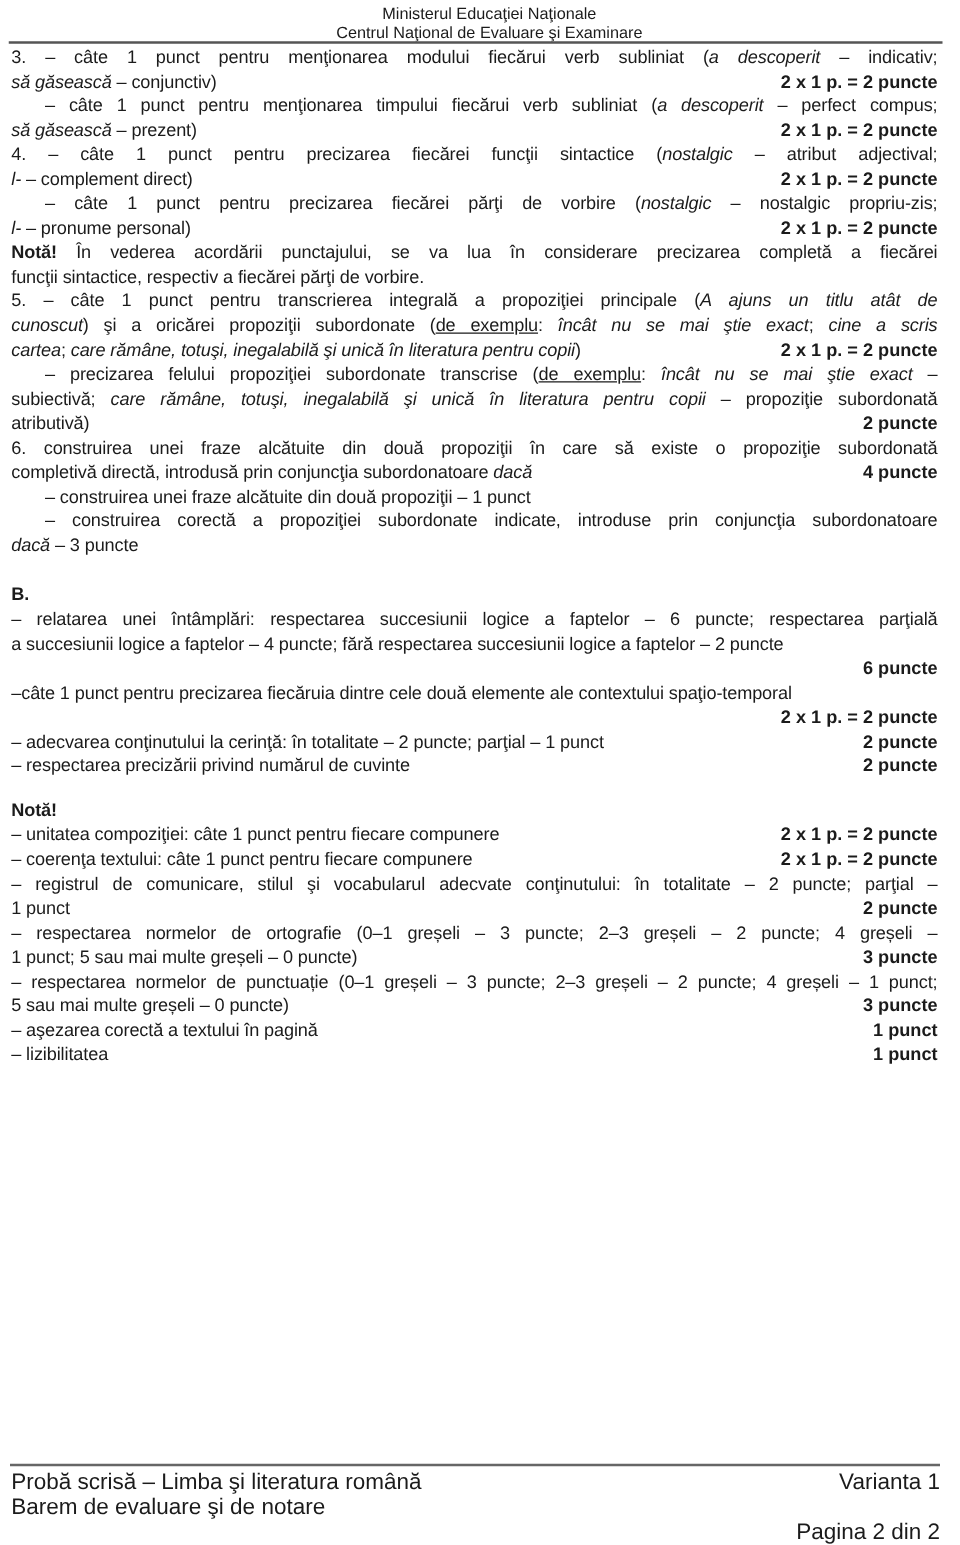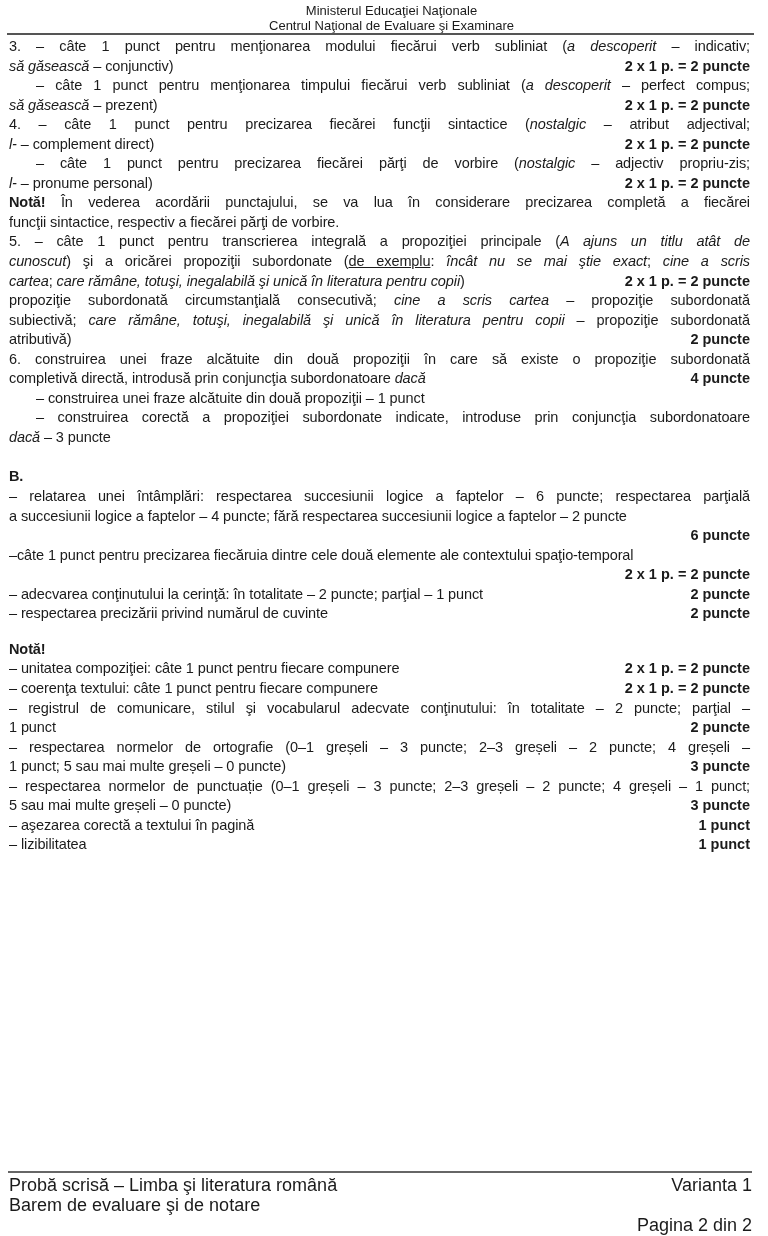--- a/index.html
+++ b/index.html
@@ -38,28 +38,28 @@
   </div>
   <hr class="rule rule-top">
 
   <div class="docbody" id="doc-body">
       <div class="ln j"><span>3. – câte 1 punct pentru menţionarea modului fiecărui verb subliniat (</span><span class="i">a descoperit</span><span> – indicativ;</span></div>
       <div class="ln"><span class="score">2 x 1 p. = 2 puncte</span><span class="i">să găsească</span><span> – conjunctiv)</span></div>
       <div class="ln j ind"><span>– câte 1 punct pentru menţionarea timpului fiecărui verb subliniat (</span><span class="i">a descoperit</span><span> – perfect compus;</span></div>
       <div class="ln"><span class="score">2 x 1 p. = 2 puncte</span><span class="i">să găsească</span><span> – prezent)</span></div>
       <div class="ln j"><span>4. – câte 1 punct pentru precizarea fiecărei funcţii sintactice (</span><span class="i">nostalgic</span><span> – atribut adjectival;</span></div>
       <div class="ln"><span class="score">2 x 1 p. = 2 puncte</span><span class="i">l-</span><span> – complement direct)</span></div>
-      <div class="ln j ind"><span>– câte 1 punct pentru precizarea fiecărei părţi de vorbire (</span><span class="i">nostalgic</span><span> – adjectiv propriu-zis;</span></div>
+      <div class="ln j ind"><span>– câte 1 punct pentru precizarea fiecărei părţi de vorbire (</span><span class="i">nostalgic</span><span> – nostalgic propriu-zis;</span></div>
       <div class="ln"><span class="score">2 x 1 p. = 2 puncte</span><span class="i">l-</span><span> – pronume personal)</span></div>
       <div class="ln j"><span class="b">Notă!</span><span> În vederea acordării punctajului, se va lua în considerare precizarea completă a fiecărei</span></div>
       <div class="ln"><span>funcţii sintactice, respectiv a fiecărei părţi de vorbire.</span></div>
       <div class="ln j"><span>5. – câte 1 punct pentru transcrierea integrală a propoziţiei principale (</span><span class="i">A ajuns un titlu atât de</span></div>
       <div class="ln j"><span class="i">cunoscut</span><span>) şi a oricărei propoziţii subordonate (</span><span class="u">de exemplu</span><span>: </span><span class="i">încât nu se mai ştie exact</span><span>; </span><span class="i">cine a scris</span></div>
       <div class="ln"><span class="score">2 x 1 p. = 2 puncte</span><span class="i">cartea</span><span>; </span><span class="i">care rămâne, totuşi, inegalabilă şi unică în literatura pentru copii</span><span>)</span></div>
-      <div class="ln j"><span>propoziţie subordonată circumstanţială consecutivă; </span><span class="i">cine a scris cartea</span><span> – propoziţie subordonată</span></div>
+      <div class="ln j ind"><span>– precizarea felului propoziţiei subordonate transcrise (</span><span class="u">de exemplu</span><span>: </span><span class="i">încât nu se mai ştie exact</span><span> –</span></div>
       <div class="ln j"><span>subiectivă; </span><span class="i">care rămâne, totuşi, inegalabilă şi unică în literatura pentru copii</span><span> – propoziţie subordonată</span></div>
       <div class="ln"><span class="score">2 puncte</span><span>atributivă)</span></div>
       <div class="ln j"><span>6. construirea unei fraze alcătuite din două propoziţii în care să existe o propoziţie subordonată</span></div>
       <div class="ln"><span class="score">4 puncte</span><span>completivă directă, introdusă prin conjuncţia subordonatoare </span><span class="i">dacă</span></div>
       <div class="ln ind"><span>– construirea unei fraze alcătuite din două propoziţii – 1 punct</span></div>
       <div class="ln j ind"><span>– construirea corectă a propoziţiei subordonate indicate, introduse prin conjuncţia subordonatoare</span></div>
       <div class="ln"><span class="i">dacă</span><span> – 3 puncte</span></div>
       <div class="ln" style="margin-top: 20px;"><span class="b">B.</span></div>
       <div class="ln j"><span>– relatarea unei întâmplări: respectarea succesiunii logice a faptelor – 6 puncte; respectarea parţială</span></div>
       <div class="ln"><span>a succesiunii logice a faptelor – 4 puncte; fără respectarea succesiunii logice a faptelor – 2 puncte</span></div>

